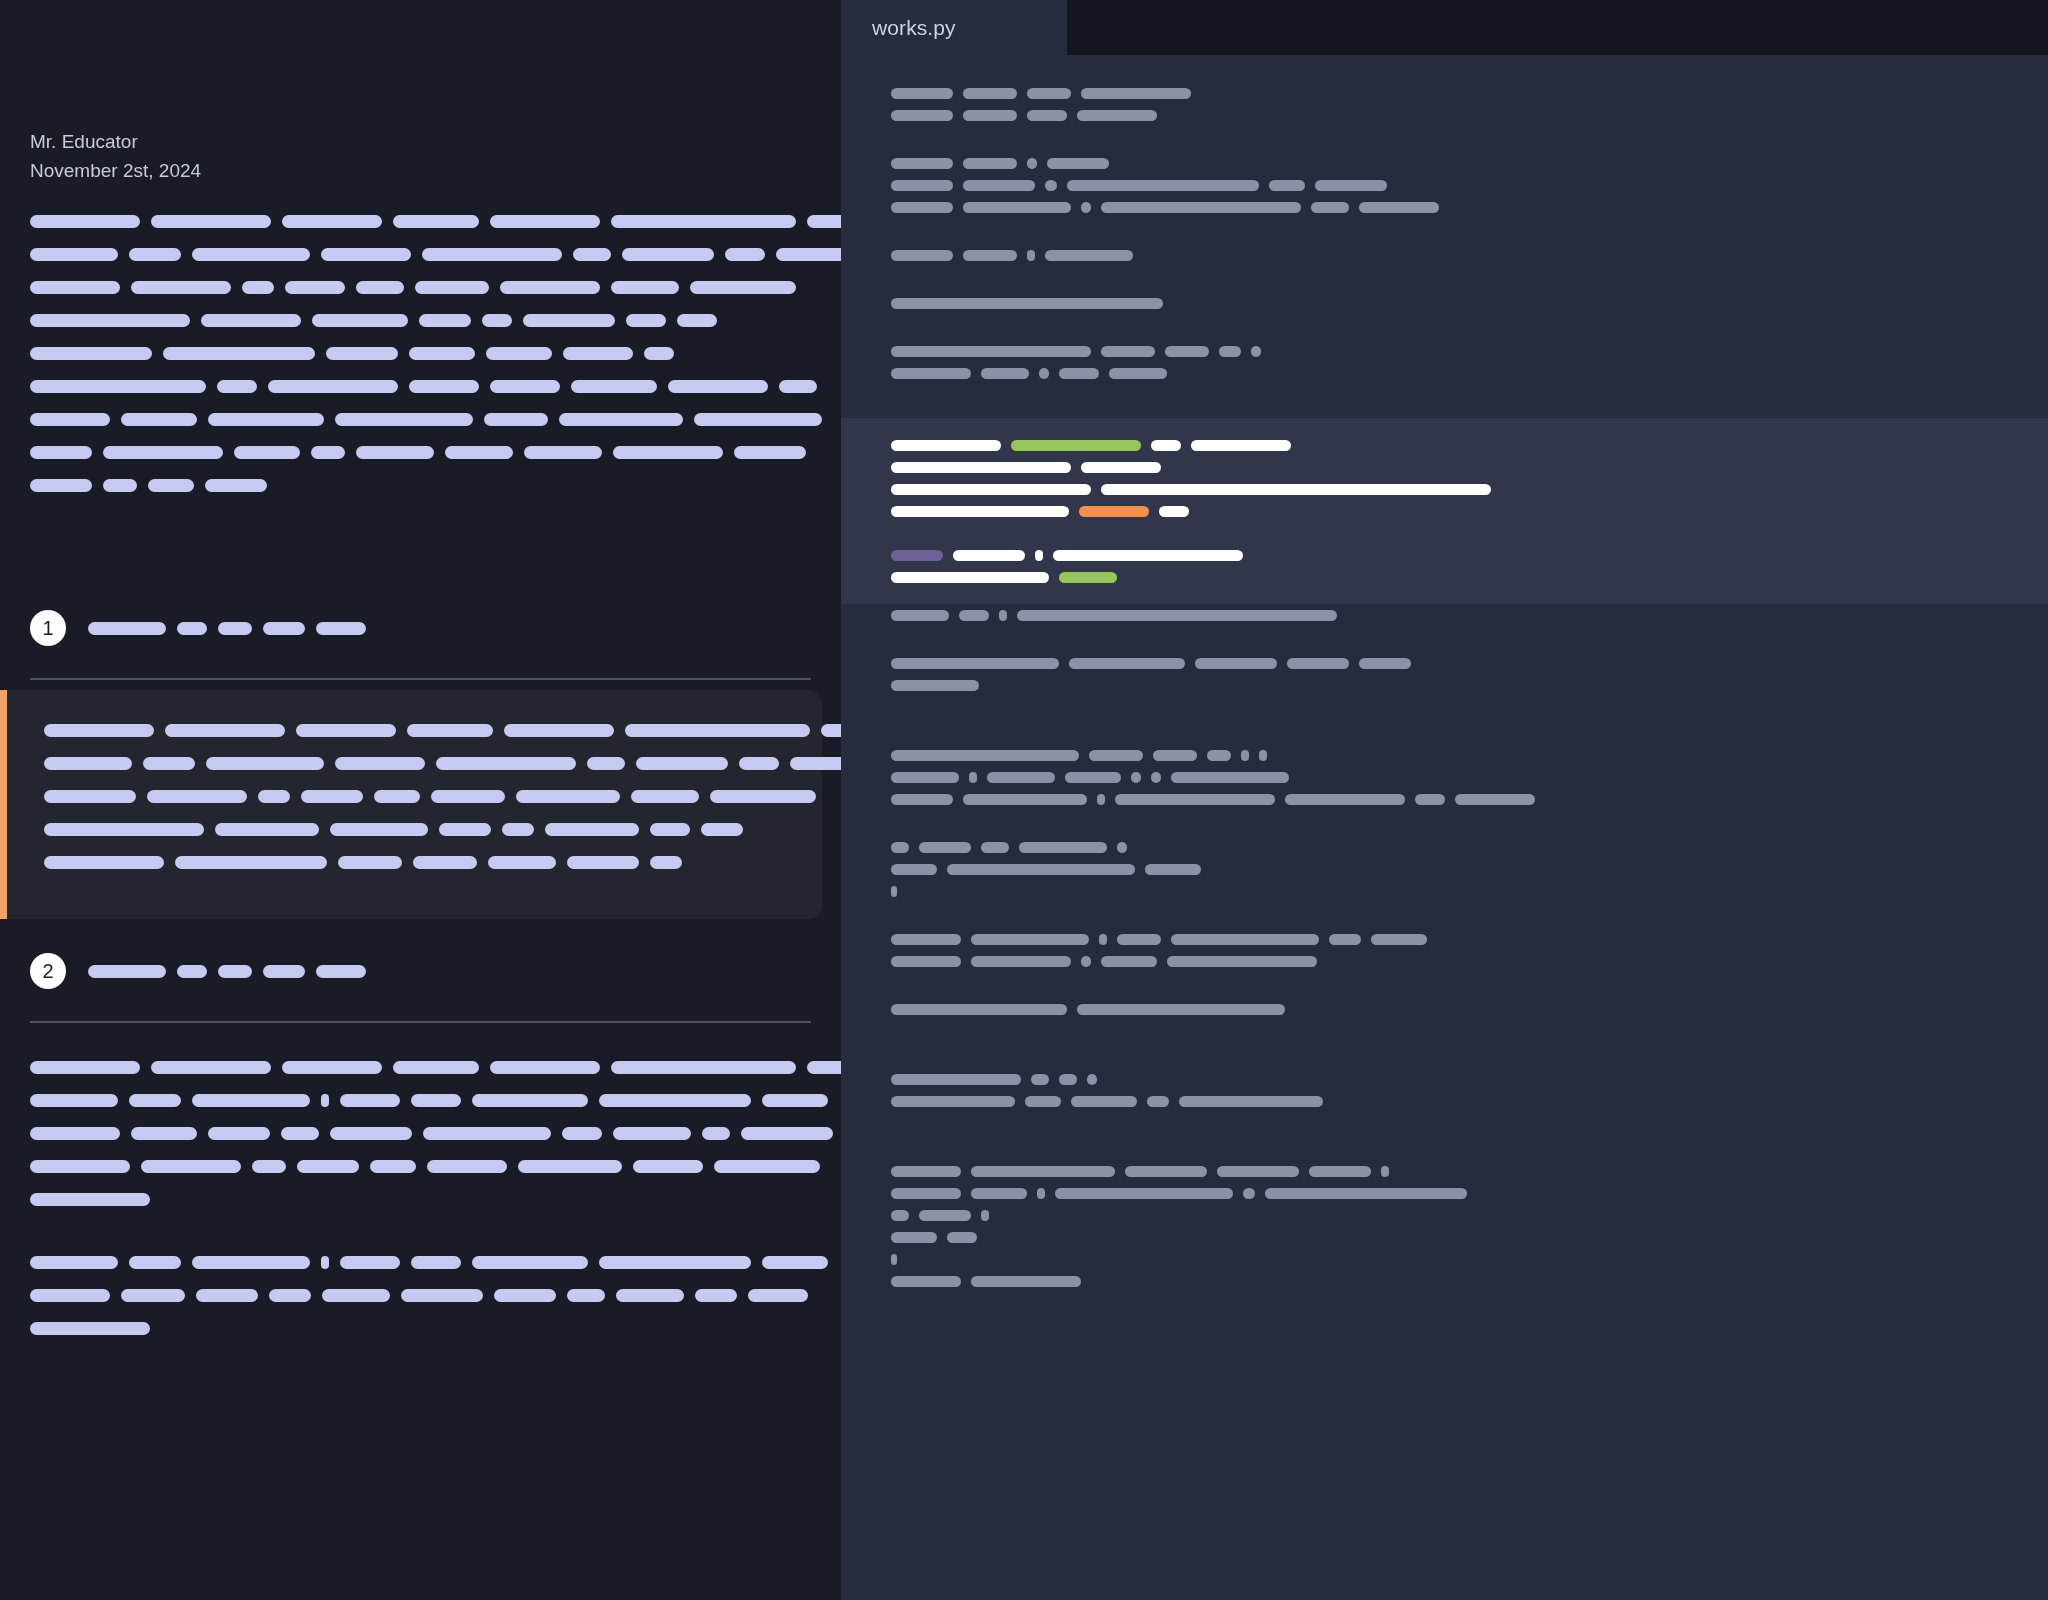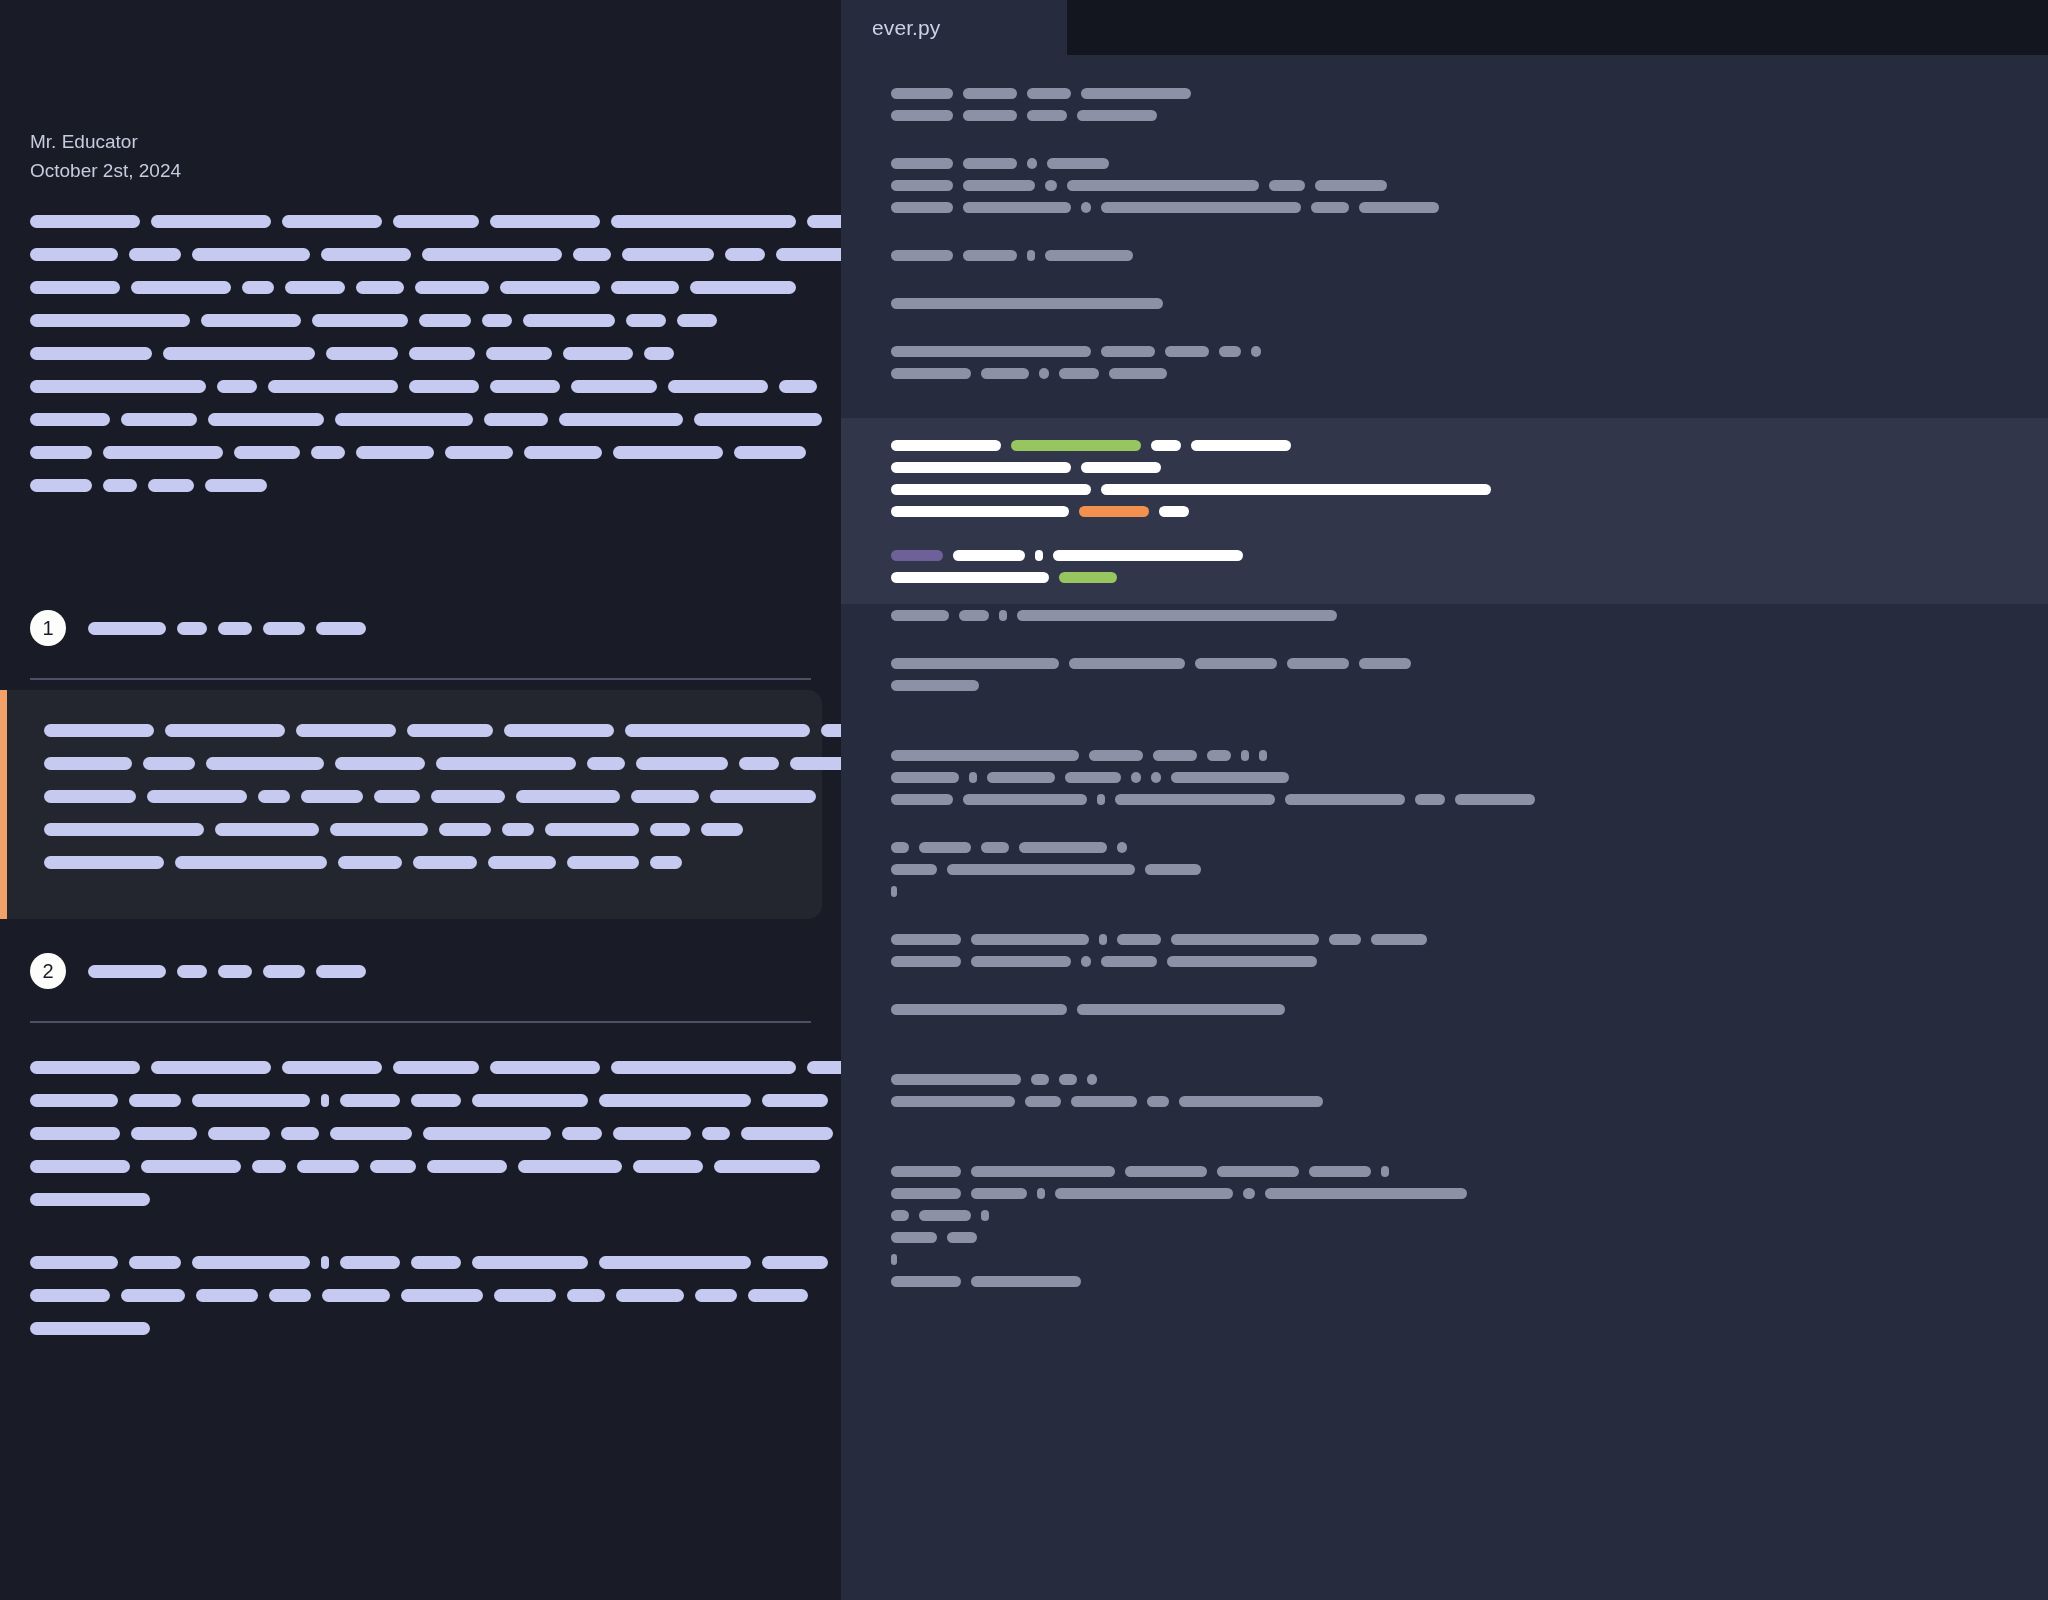--- a/index.html
+++ b/index.html
@@ -168,21 +168,21 @@
 <body>
 
 <div id="app">
 
   <div id="article-pane">
     <div class="article-inner">
 
 
       <div class="doc-byline">
         <div>Mr. Educator</div>
-        <div>October 2st, 2024</div>
+        <div>November 2st, 2024</div>
       </div>
 
       <div class="sk-para" style="margin-top:26px">
           <div class="sk-line">
             <span class="sk-word" style="width: 110px;"></span>
             <span class="sk-word" style="width: 120px;"></span>
             <span class="sk-word" style="width: 100px;"></span>
             <span class="sk-word" style="width: 86px;"></span>
             <span class="sk-word" style="width: 110px;"></span>
             <span class="sk-word" style="width: 185px;"></span>
@@ -432,21 +432,21 @@
             <span class="sk-word" style="width: 120px;"></span>
           </div>
         </div>
     </div>
   </div>
 
   <div id="editor-pane">
 
     <div class="tabbar">
       <div class="tab">
-        <span>ever.py</span>
+        <span>works.py</span>
       </div>
     </div>
 
     <div class="code-area">
         <div class="code-block">
           <div class="code-line">
             <span class="code-tok" style="width: 62px;"></span>
             <span class="code-tok" style="width: 54px;"></span>
             <span class="code-tok" style="width: 44px;"></span>
             <span class="code-tok" style="width: 110px;"></span>

